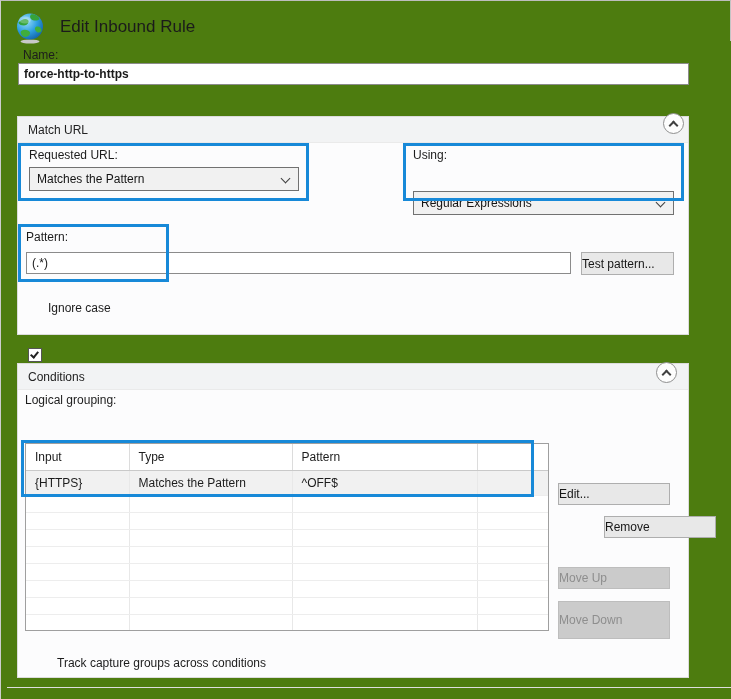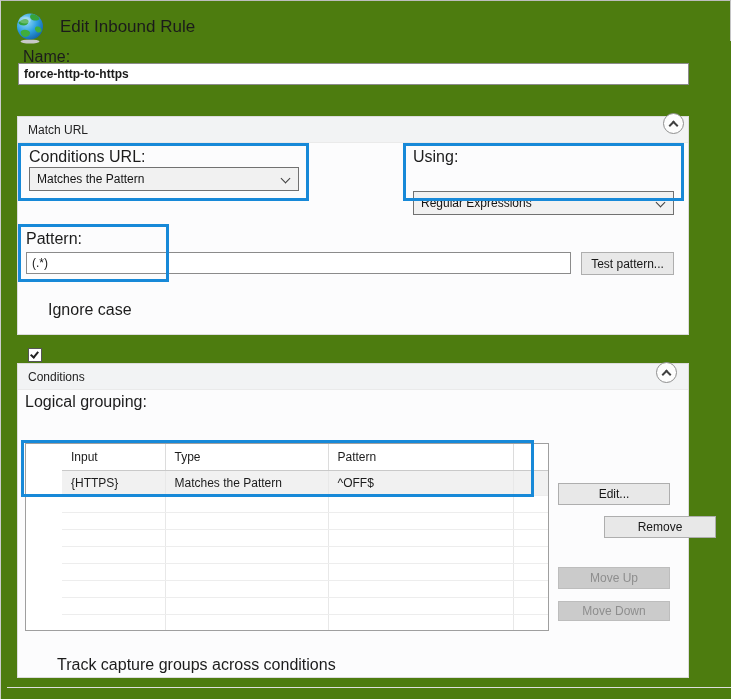--- a/index.html
+++ b/index.html
@@ -7,21 +7,21 @@
   body {
     font-family: "Liberation Sans", "DejaVu Sans", sans-serif;
     color:#1c1c1c; font-size:12px;
   }
   .page {
     position:relative; width:731px; height:699px; background:#4d7c0f;
     border-top:1px solid #bdbdbd; border-left:1px solid #cdcdcd;
     overflow:hidden;
   }
   .abs { position:absolute; }
-  .label { font-size:16px; color:#1c1c1c; white-space:nowrap; }
+  .label { font-size:12px; color:#1c1c1c; white-space:nowrap; }
 
   
   .title { font-size:17px; color:#1b1b1b; }
 
   
   .text-input {
     border:1px solid #8b8b8b; background:#fff; font-family:inherit;
     font-size:12px; color:#1a1a1a; padding:0 5px; outline:none; width:100%; height:100%;
   }
   .text-input.bold { font-weight:600; }
@@ -60,36 +60,36 @@
   }
 
   
   .hl-box {
     border:3px solid #1789d8; pointer-events:none; z-index:30; background:transparent;
   }
 
   
   .btn {
     background:#e8e8e8; border:1px solid #aeaeae; font-family:inherit;
-    font-size:12px; color:#171717; text-align:center; cursor:pointer;
+    font-size:12px; color:#171717; text-align:left; cursor:pointer;
     width:100%; height:100%;
   }
   .btn.disabled { background:#cbcbcb; color:#8e8e8e; border-color:#bdbdbd; }
 
   
   .checkbox {
     width:14px; height:14px; border:1px solid #555; background:#fff; position:relative;
   }
   .checkbox .check-icon {
     position:absolute; left:3px; top:1px; width:5px; height:8px;
     border-right:2px solid #222; border-bottom:2px solid #222; transform:rotate(40deg);
   }
 
   
-  .cond-table-wrap { border:1px solid #9f9f9f; background:#fff; overflow:hidden;padding-left:36px; }
+  .cond-table-wrap { border:1px solid #9f9f9f; background:#fff; overflow:hidden; }
   table.cond { border-collapse:collapse; width:100%; table-layout:fixed; }
   table.cond th {
     font-weight:400; text-align:left; padding:0 0 0 9px; height:26px;
     border-bottom:1px solid #c9c9c9; border-right:1px solid #dcdcdc;
     font-size:12px; background:#fff;
   }
   table.cond th:last-child { border-right:none; }
   table.cond td {
     padding:0 0 0 9px; font-size:12px; border-right:1px solid #e8e8e8;
     border-bottom:1px solid #ededed; overflow:hidden; white-space:nowrap;
@@ -132,21 +132,21 @@
   </div>
 
   <div class="abs section" style="left:16px; top:115px; width:672px; height:219px;">
     <div class="section-title">Match URL</div>
   </div>
 
   <div class="abs collapse-btn" style="left:662px; top:112px;">
     <span class="chev-up"></span>
   </div>
 
-  <div class="abs label" style="left:28px; top:147px;">Conditions URL:</div>
+  <div class="abs label" style="left:28px; top:147px;">Requested URL:</div>
   <div class="abs combo" style="left:28px; top:166px; width:270px;">
     <span class="combo-text">Matches the Pattern</span>
     <span class="chev-down"></span>
   </div>
 
   <div class="abs label" style="left:412px; top:147px;">Using:</div>
   <div class="abs combo" style="left:412px; top:166px; width:261px;">
     <span class="combo-text">Regular Expressions</span>
     <span class="chev-down"></span>
   </div>
@@ -261,21 +261,21 @@
 
   <div class="abs" style="left:557px; top:482px; width:112px; height:22px;">
     <button class="btn">Edit...</button>
   </div>
   <div class="abs" style="left:557px; top:515px; width:112px; height:22px;margin-left:46px;">
     <button class="btn">Remove</button>
   </div>
   <div class="abs" style="left:557px; top:566px; width:112px; height:22px;">
     <button class="btn disabled">Move Up</button>
   </div>
-  <div class="abs" style="left:557px; top:600px; width:112px; height:20px;">
+  <div class="abs" style="left:557px; top:600px; width:112px; height:38px;">
     <button class="btn disabled">Move Down</button>
   </div>
 
   <div class="abs label" style="left:56px; top:655px;text-align:center;">Track capture groups across conditions</div>
 
   <div class="abs divider" style="left:6px; top:686px; width:725px;"></div>
   <div class="abs right-edge" style="right:0; top:0; height:40px;"></div>
 
 </div>
 

